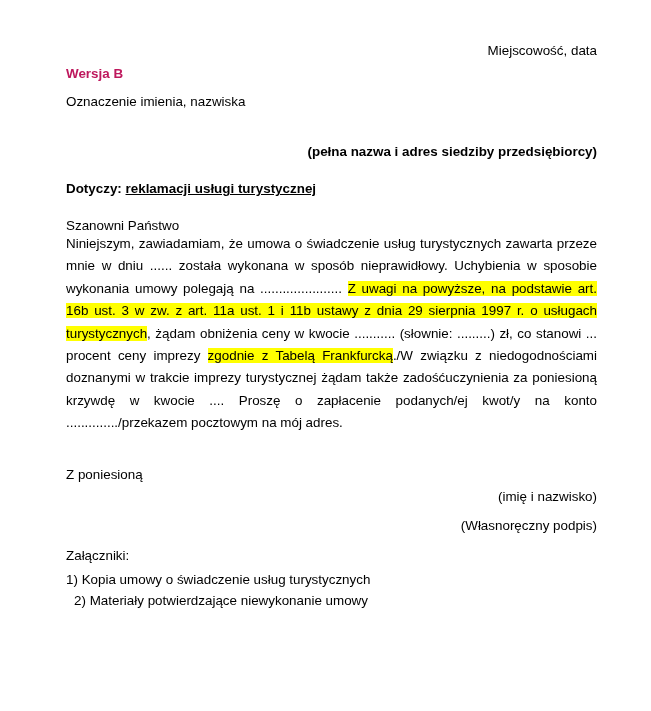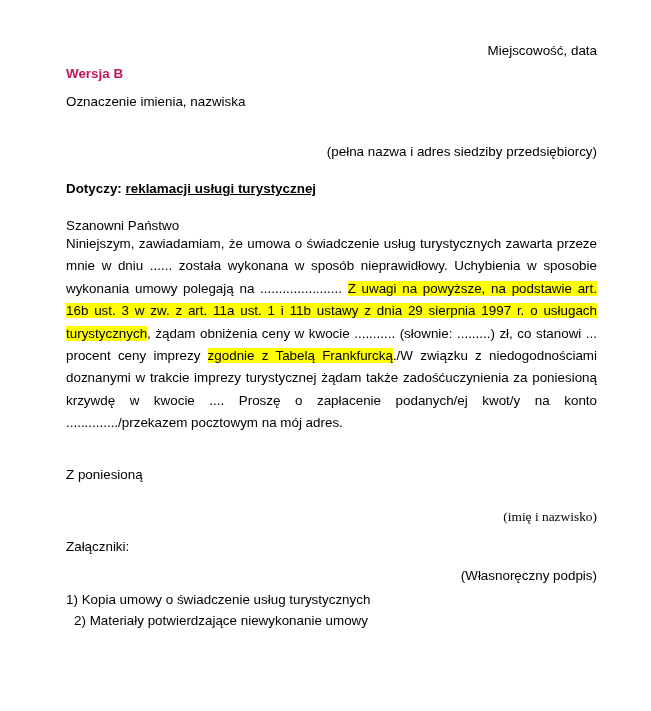--- a/index.html
+++ b/index.html
@@ -41,24 +41,24 @@
     width: 531px;
   }
   .hl {
     background-color: #ffff00;
     color: inherit;
     padding: 0;
   }
   .mt9  { margin-top: 9px; }
   .mt14 { margin-top: 14px; }
   .mt12 { margin-top: 12px; }
-  .mt36 { margin-top: 36px; }
+  .mt36 { margin-top: 36px; font-weight: bold; }
   .mt23 { margin-top: 23px; }
   .mt33 { margin-top: 33px; }
-  .mt20 { margin-top: 28px; font-family: Liberation Serif, serif; }
+  .mt20 { margin-top: 8px; }
   .mt15 { margin-top: 15px; }
   .mt16 { margin-top: 16px; }
   .mt10 { margin-top: 10px; }
   .mt7  { margin-top: 7px; margin-left: 8px; }
 </style>
 </head>
 <body>
 
 <div class="page">
 
@@ -76,21 +76,21 @@
   </div>
 
   <div class="line mt23">Szanowni Państwo</div>
 
   <div class="para"><span>Niniejszym, zawiadamiam, że umowa o świadczenie usług turystycznych zawarta przeze mnie w dniu ...... została wykonana w sposób nieprawidłowy. Uchybienia w sposobie wykonania umowy polegają na ...................... </span><mark class="hl">Z uwagi na powyższe, na podstawie art. 16b ust. 3 w zw. z art. 11a ust. 1 i 11b ustawy z dnia 29 sierpnia 1997 r. o usługach turystycznych</mark><span>, żądam obniżenia ceny w kwocie ........... (słownie: .........) zł, co stanowi ... procent ceny imprezy </span><mark class="hl">zgodnie z Tabelą Frankfurcką</mark><span>./W związku z niedogodnościami doznanymi w trakcie imprezy turystycznej żądam także zadośćuczynienia za poniesioną krzywdę w kwocie .... Proszę o zapłacenie podanych/ej kwot/y na konto ............../przekazem pocztowym na mój adres.</span></div>
 
   <div class="line mt33">Z poniesioną</div>
 
   <div class="line right mt20">(imię i nazwisko)</div>
 
+  <div class="line right mt15">(Własnoręczny podpis)</div>
+
   <div class="line mt16">Załączniki:</div>
-
-  <div class="line right mt15">(Własnoręczny podpis)</div>
 
   <div class="line mt10">1) Kopia umowy o świadczenie usług turystycznych</div>
 
   <div class="line mt7">2) Materiały potwierdzające niewykonanie umowy</div>
 
 </div>
 
 </body></html>

